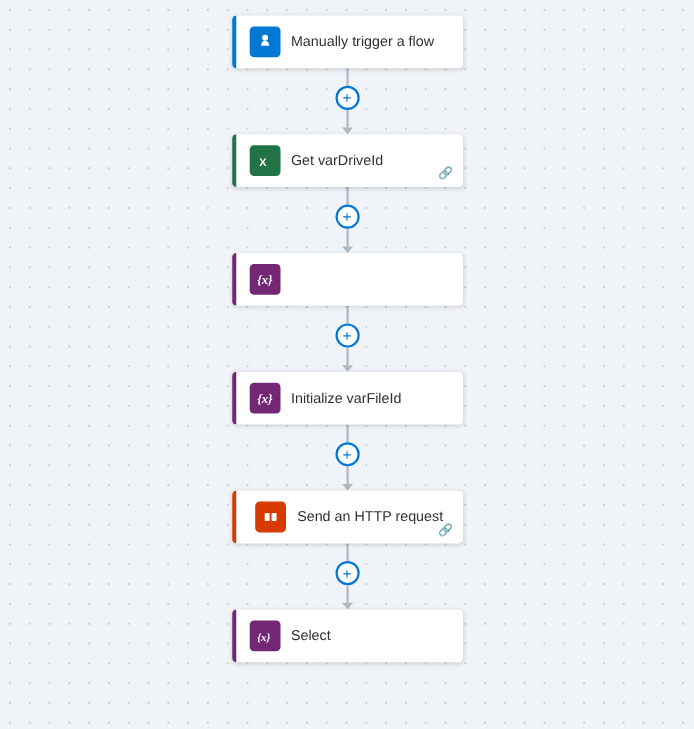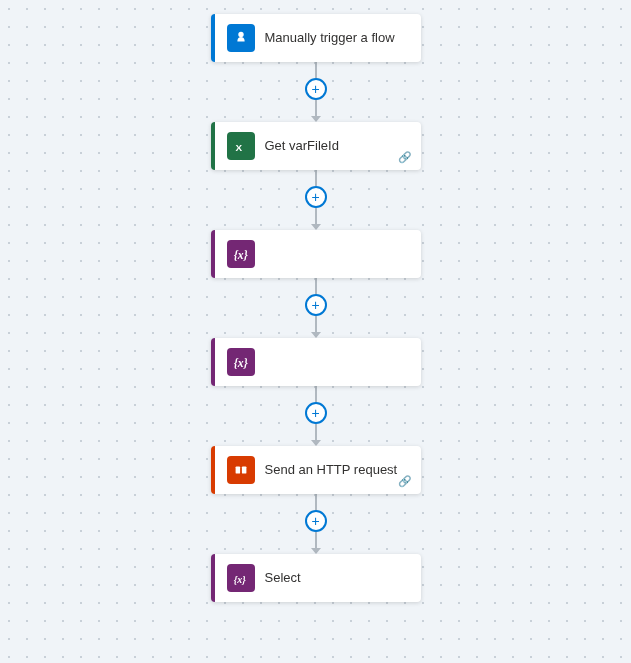--- a/index.html
+++ b/index.html
@@ -32,21 +32,21 @@
       align-items: center;
       padding: 10px 12px;
       position: relative;
       gap: 10px;
       border-left: 4px solid transparent;
     }
 
     .node-card.trigger { border-left-color: #0078d4; }
     .node-card.excel   { border-left-color: #217346; }
     .node-card.variable { border-left-color: #742774; }
-    .node-card.http    { border-left-color: #d83b01; }
+    .node-card.http    { border-left-color: #d83b01; justify-content: center; }
     .node-card.select-node { border-left-color: #742774; }
 
     .node-icon {
       width: 28px;
       height: 28px;
       border-radius: 4px;
       display: flex;
       align-items: center;
       justify-content: center;
       flex-shrink: 0;
@@ -142,21 +142,21 @@
     <div class="connector-arrow"></div>
   </div>
 
   <div class="node-card excel">
     <div class="node-icon icon-excel">
       <svg class="svg-icon" viewBox="0 0 20 20">
         <rect x="2" y="2" width="16" height="16" rx="2" fill="#217346"></rect>
         <text x="4" y="15" font-size="11" font-weight="bold" fill="white" font-family="Arial">X</text>
       </svg>
     </div>
-    <span class="node-label">Get varFileId</span>
+    <span class="node-label">Get varDriveId</span>
     <span class="link-icon">🔗</span>
   </div>
 
   <div class="connector">
     <div class="connector-line"></div>
     <div class="connector-plus">+</div>
     <div class="connector-line"></div>
     <div class="connector-arrow"></div>
   </div>
 
@@ -174,20 +174,21 @@
     <div class="connector-line"></div>
     <div class="connector-arrow"></div>
   </div>
 
   <div class="node-card variable">
     <div class="node-icon icon-variable">
       <svg class="svg-icon" viewBox="0 0 20 20">
         <text x="2" y="15" font-size="13" fill="white" font-family="serif" font-style="italic">{x}</text>
       </svg>
     </div>
+    <span class="node-label">Initialize varFileId</span>
   </div>
 
   <div class="connector">
     <div class="connector-line"></div>
     <div class="connector-plus">+</div>
     <div class="connector-line"></div>
     <div class="connector-arrow"></div>
   </div>
 
   <div class="node-card http">

